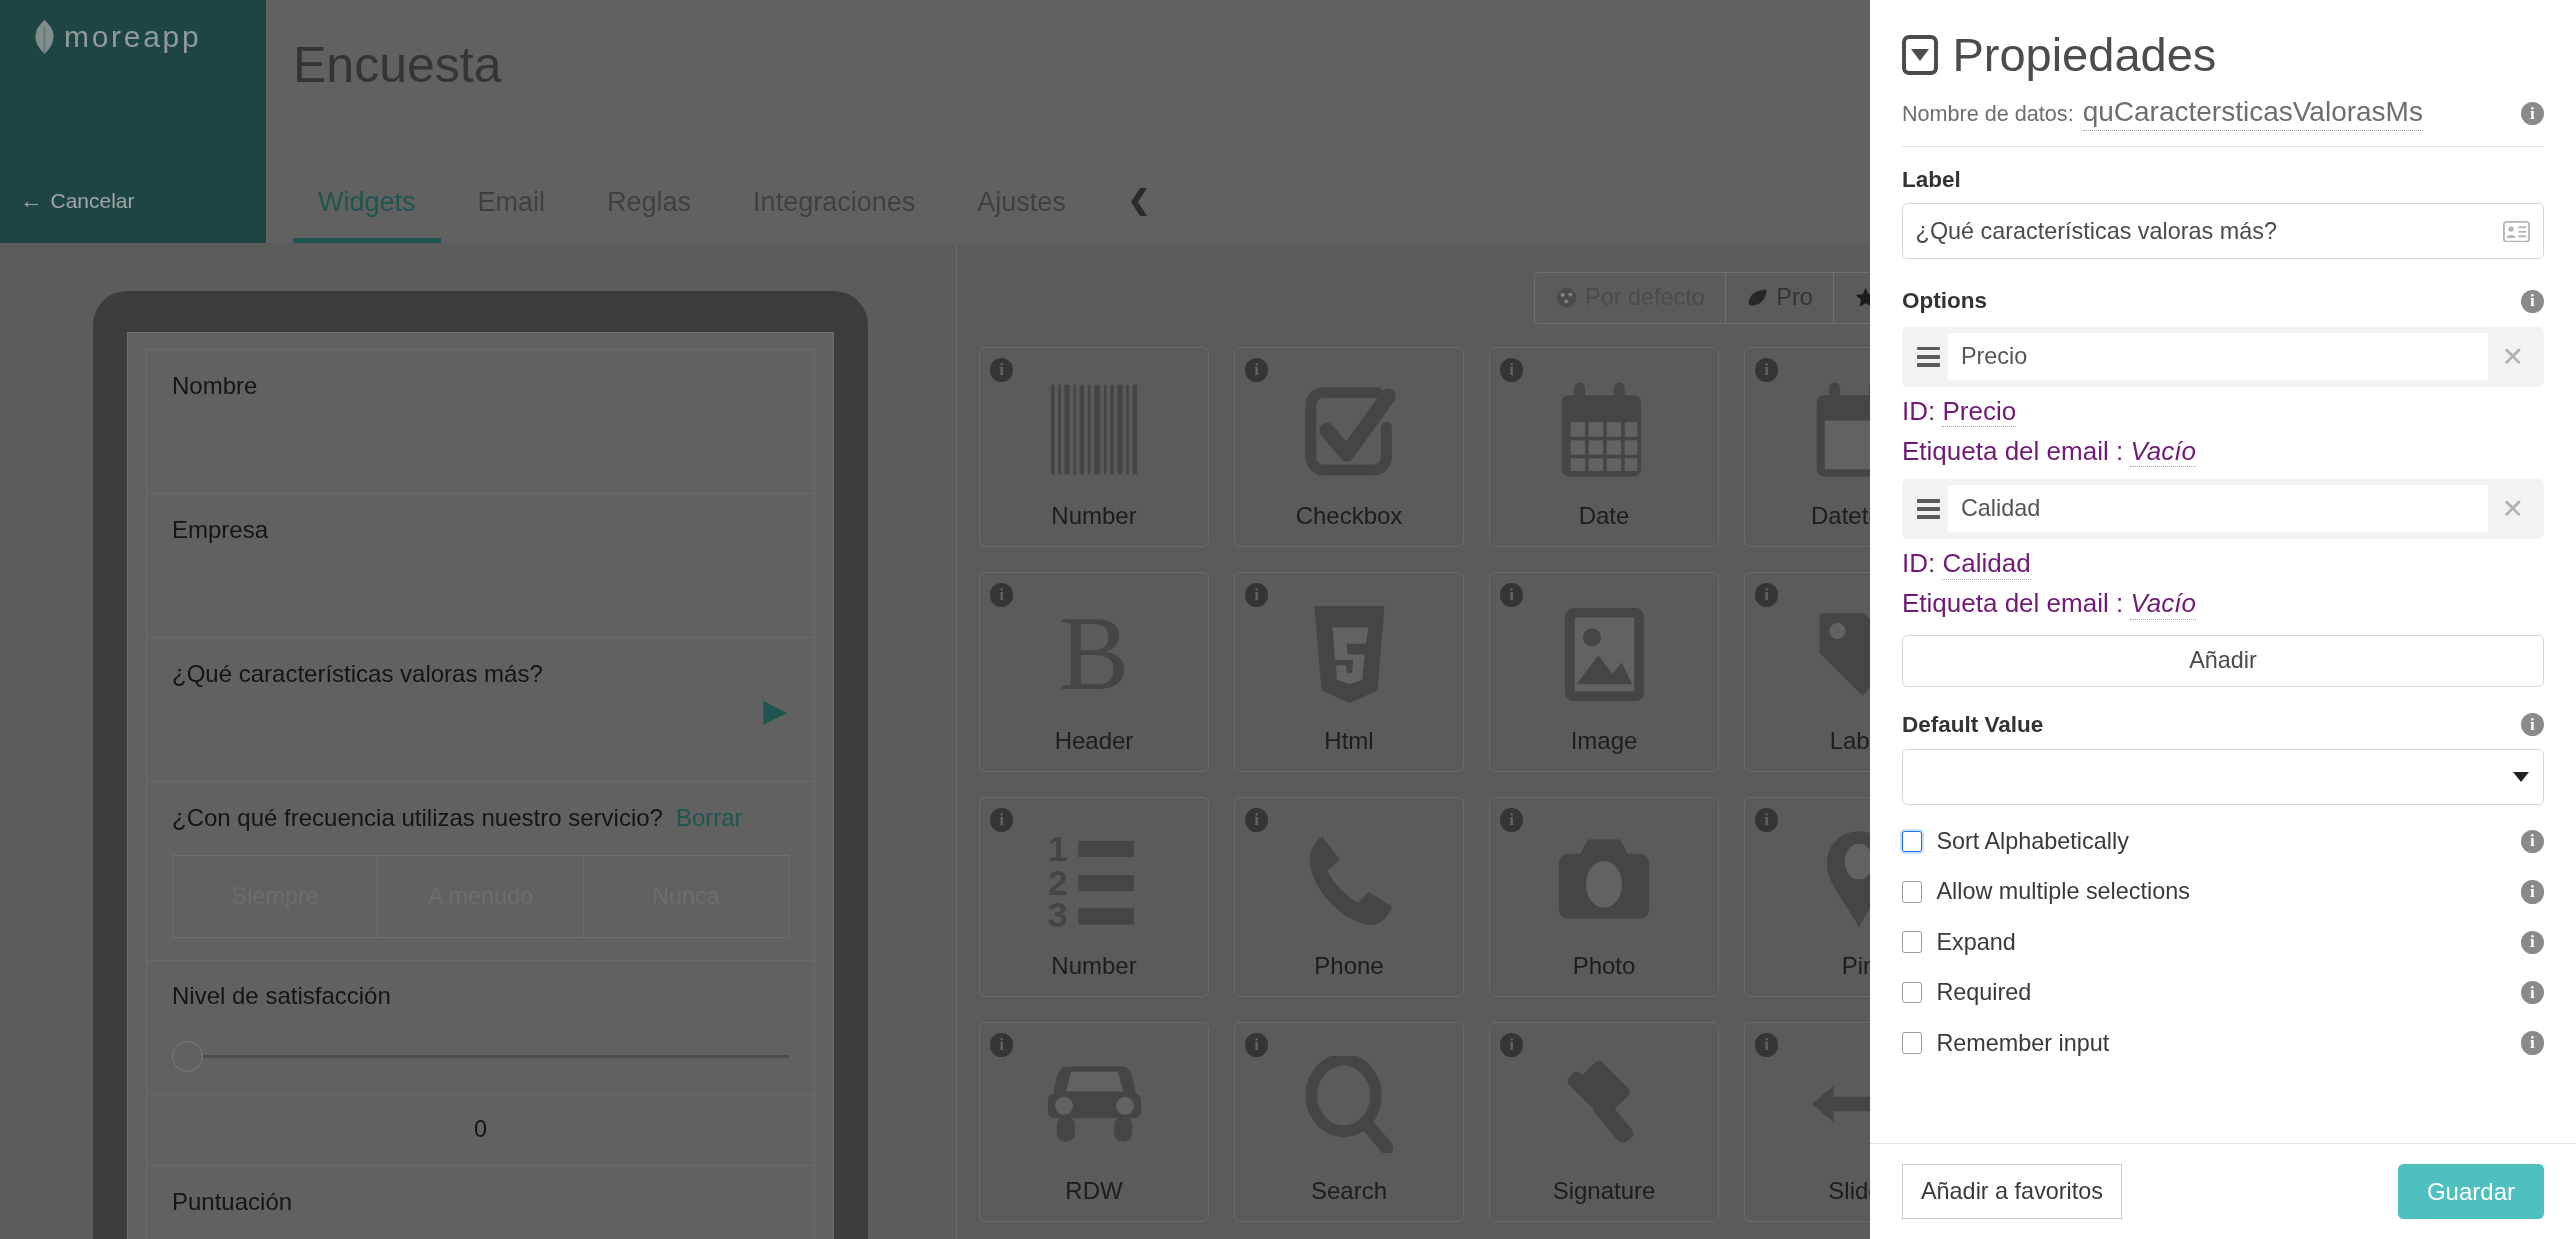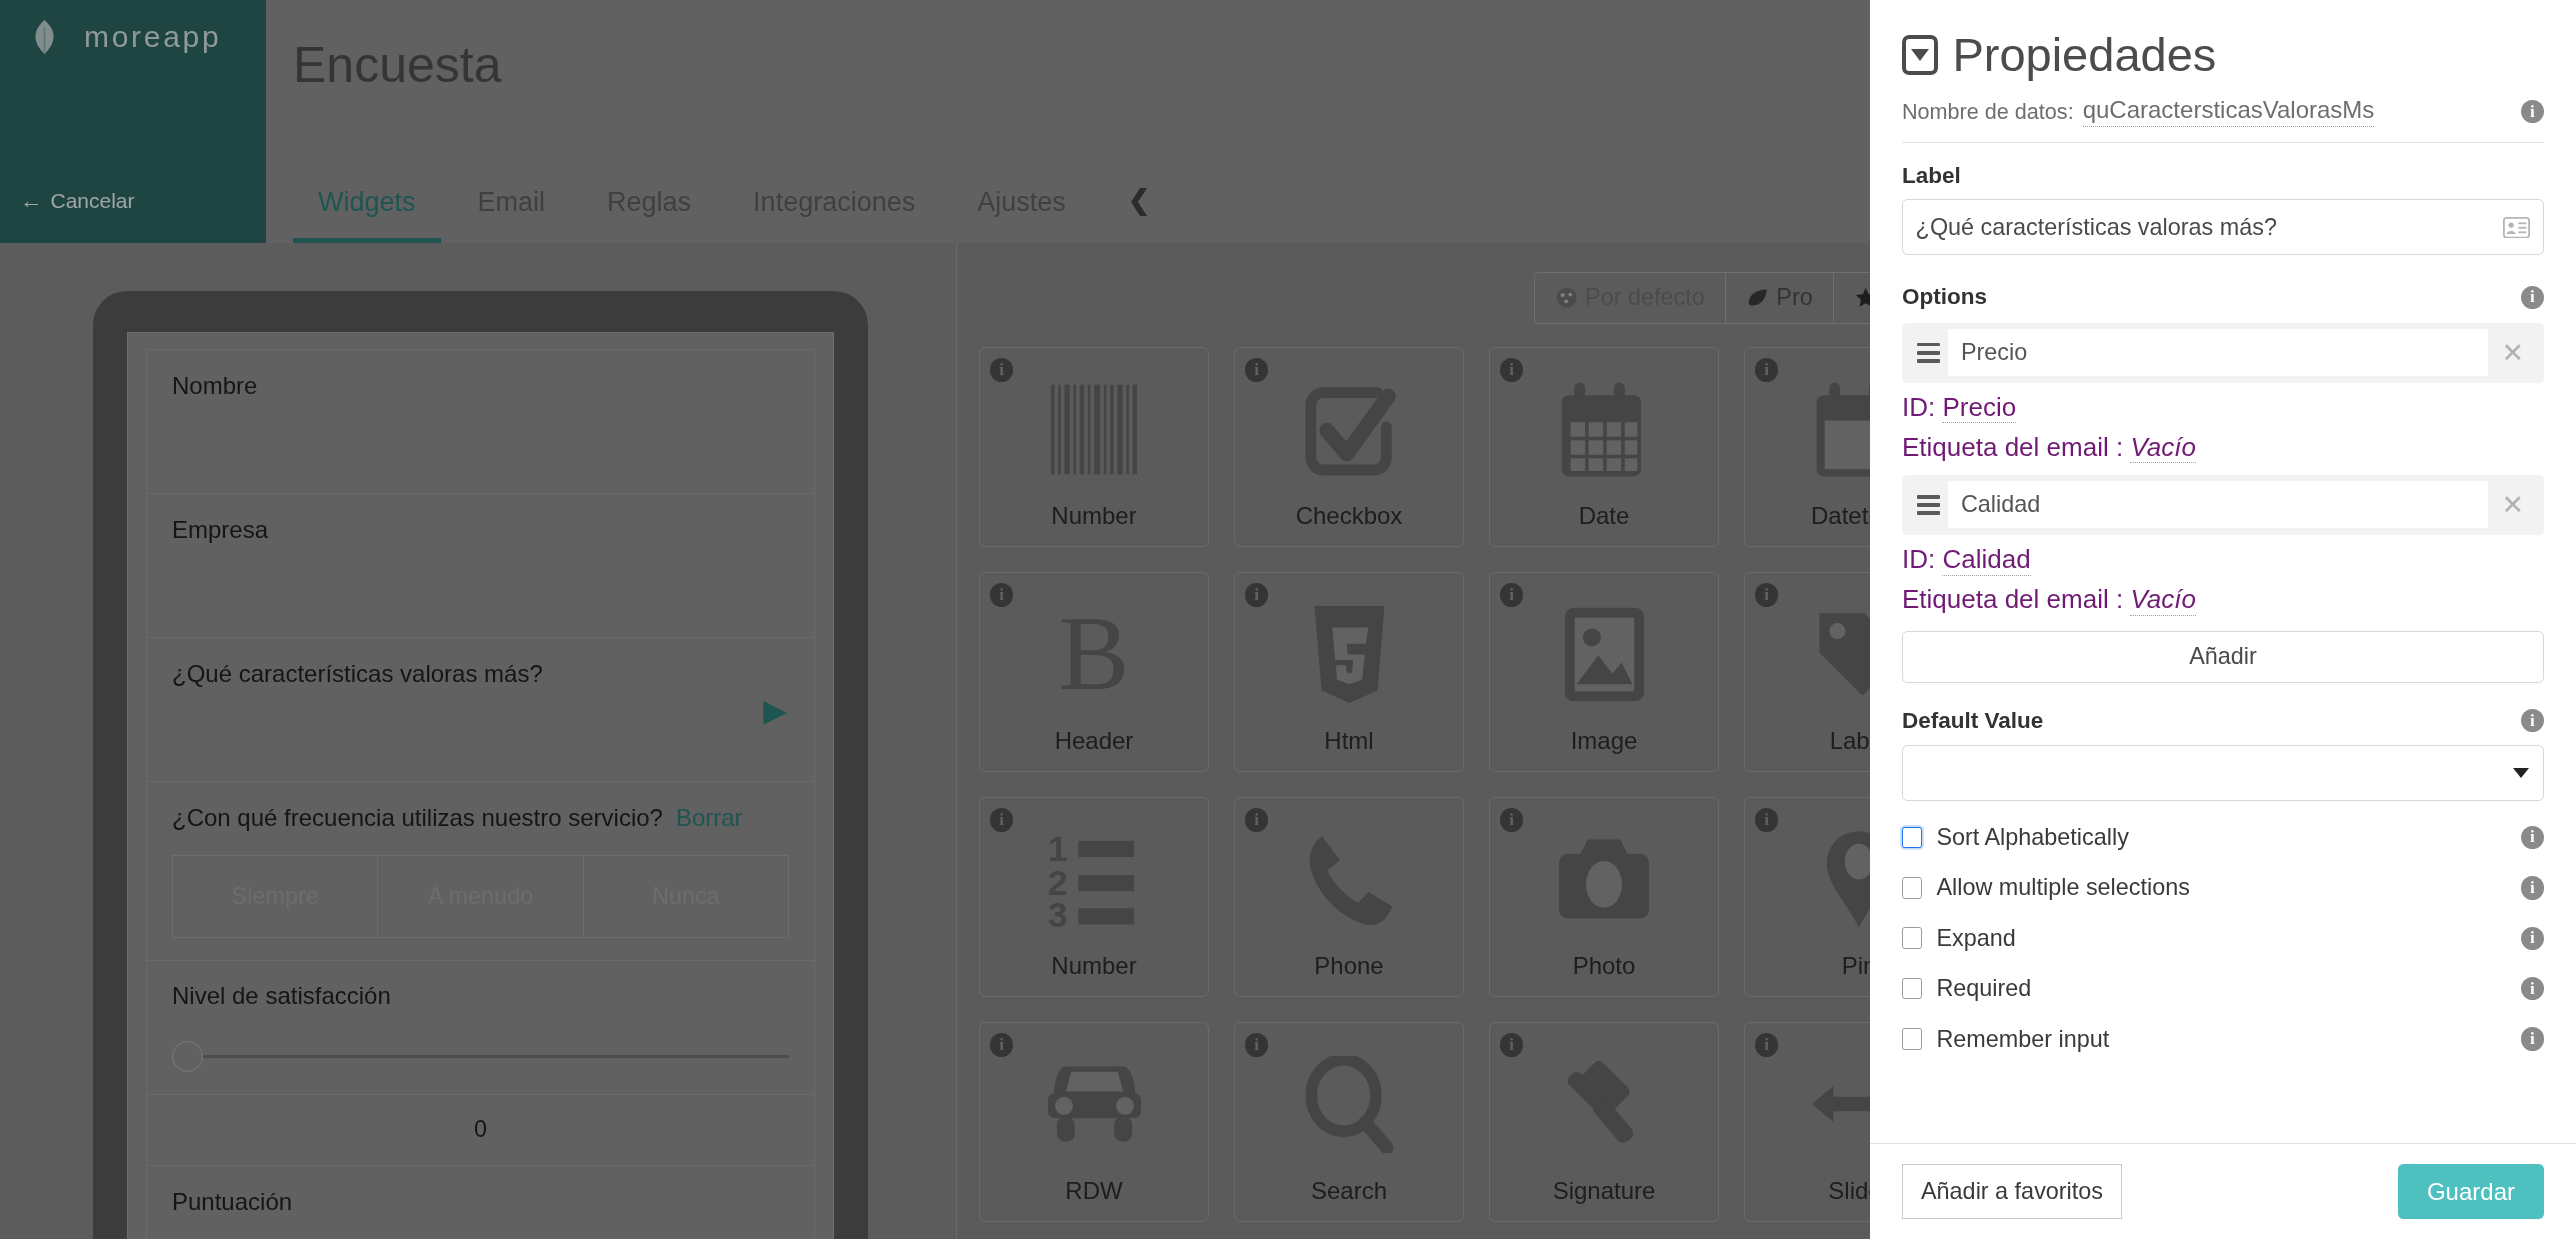--- a/index.html
+++ b/index.html
@@ -12,21 +12,21 @@
 
   
   #app-root { position: absolute; inset: 0; }
 
   
   #sidebar {
     position: absolute; left: 0; top: 0; width: 266px; height: 243px;
     background: #2d6360;
   }
   .brand-row {
-    display: flex; align-items: center; gap: 26px;
+    display: flex; align-items: center; gap: 6px;
     padding: 20px 0 0 31px;
   }
   .leaf-logo { width: 27px; height: 34px; flex: none; }
   .brand-text {
     color: #cfdcdb; font-size: 30px; letter-spacing: 2.7px; font-weight: 300;
   }
   .cancel-row {
     position: absolute; left: 20px; bottom: 30px;
     display: flex; align-items: center; gap: 8px;
     color: #e3eceb; font-size: 21px; cursor: pointer;
@@ -155,21 +155,21 @@
     width: 0; height: 0; border-left: 9px solid transparent;
     border-right: 9px solid transparent; border-top: 12.6px solid #4c4c4c; display: block;
   }
   .props-title { font-size: 47px; color: #4c4c4c; font-weight: 400; }
   .dataname-row {
     display: flex; align-items: center; margin-top: 14.4px; padding-bottom: 14.4px;
     border-bottom: 0.9px solid #e2e2e2;
   }
   .dataname-label { font-size: 21.6px; color: #6e6e6e; }
   .dataname-value {
-    font-size: 24px; color: #6e6e6e; margin-left: 9px;
+    font-size: 28px; color: #6e6e6e; margin-left: 9px;
     border-bottom: 1.8px dotted #9a9a9a; padding-bottom: 1.8px;
   }
   .info-i {
     margin-left: auto; width: 23.4px; height: 23.4px; border-radius: 50%;
     background: #8a8a8a; color: #ffffff; font-size: 17px; font-weight: bold;
     display: flex; align-items: center; justify-content: center;
     font-family: "Liberation Serif", serif; flex: none; cursor: pointer;
   }
 
   #props-body { flex: 1; overflow: hidden; padding: 20px 32px 0 32px; }

